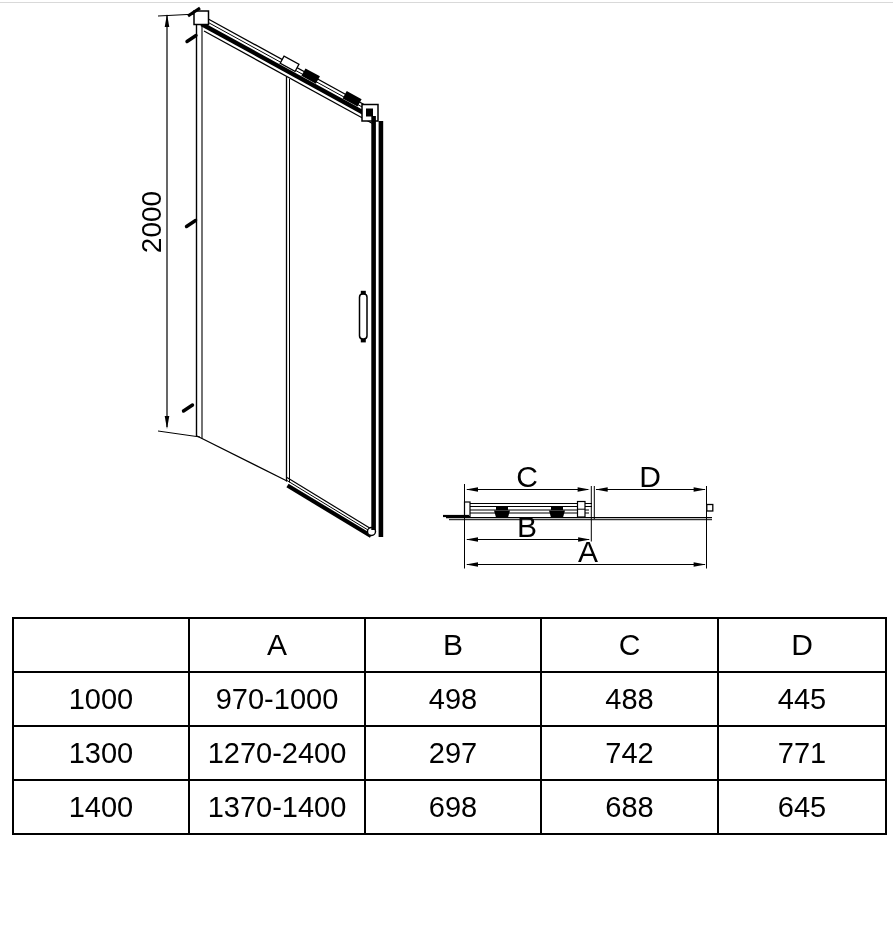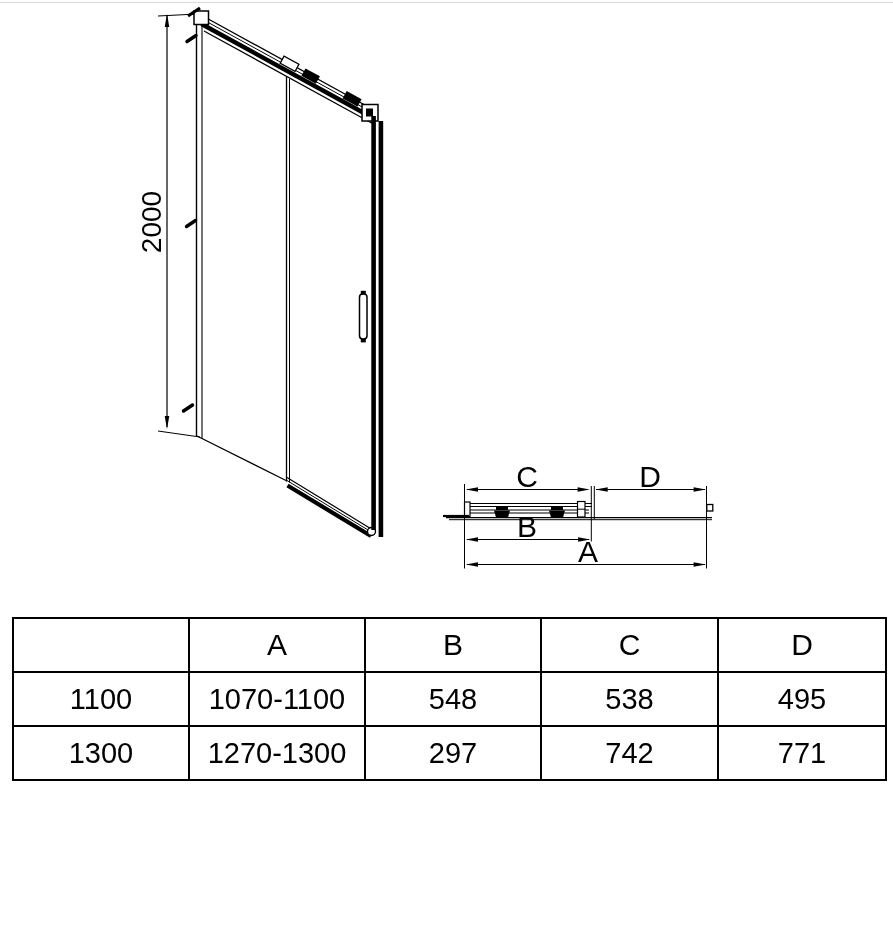--- a/index.html
+++ b/index.html
@@ -174,28 +174,35 @@
       <tr>
         <th></th>
         <th>A</th>
         <th>B</th>
         <th>C</th>
         <th>D</th>
       </tr>
     </thead>
     <tbody>
       <tr>
-        <td>1100</td>
-        <td>1070-1100</td>
-        <td>548</td>
-        <td>538</td>
-        <td>495</td>
+        <td>1000</td>
+        <td>970-1000</td>
+        <td>498</td>
+        <td>488</td>
+        <td>445</td>
       </tr>
       <tr>
         <td>1300</td>
-        <td>1270-1300</td>
+        <td>1270-2400</td>
         <td>297</td>
         <td>742</td>
         <td>771</td>
       </tr>
+      <tr>
+        <td>1400</td>
+        <td>1370-1400</td>
+        <td>698</td>
+        <td>688</td>
+        <td>645</td>
+      </tr>
     </tbody>
   </table>
 </div>
 
 </body></html>

